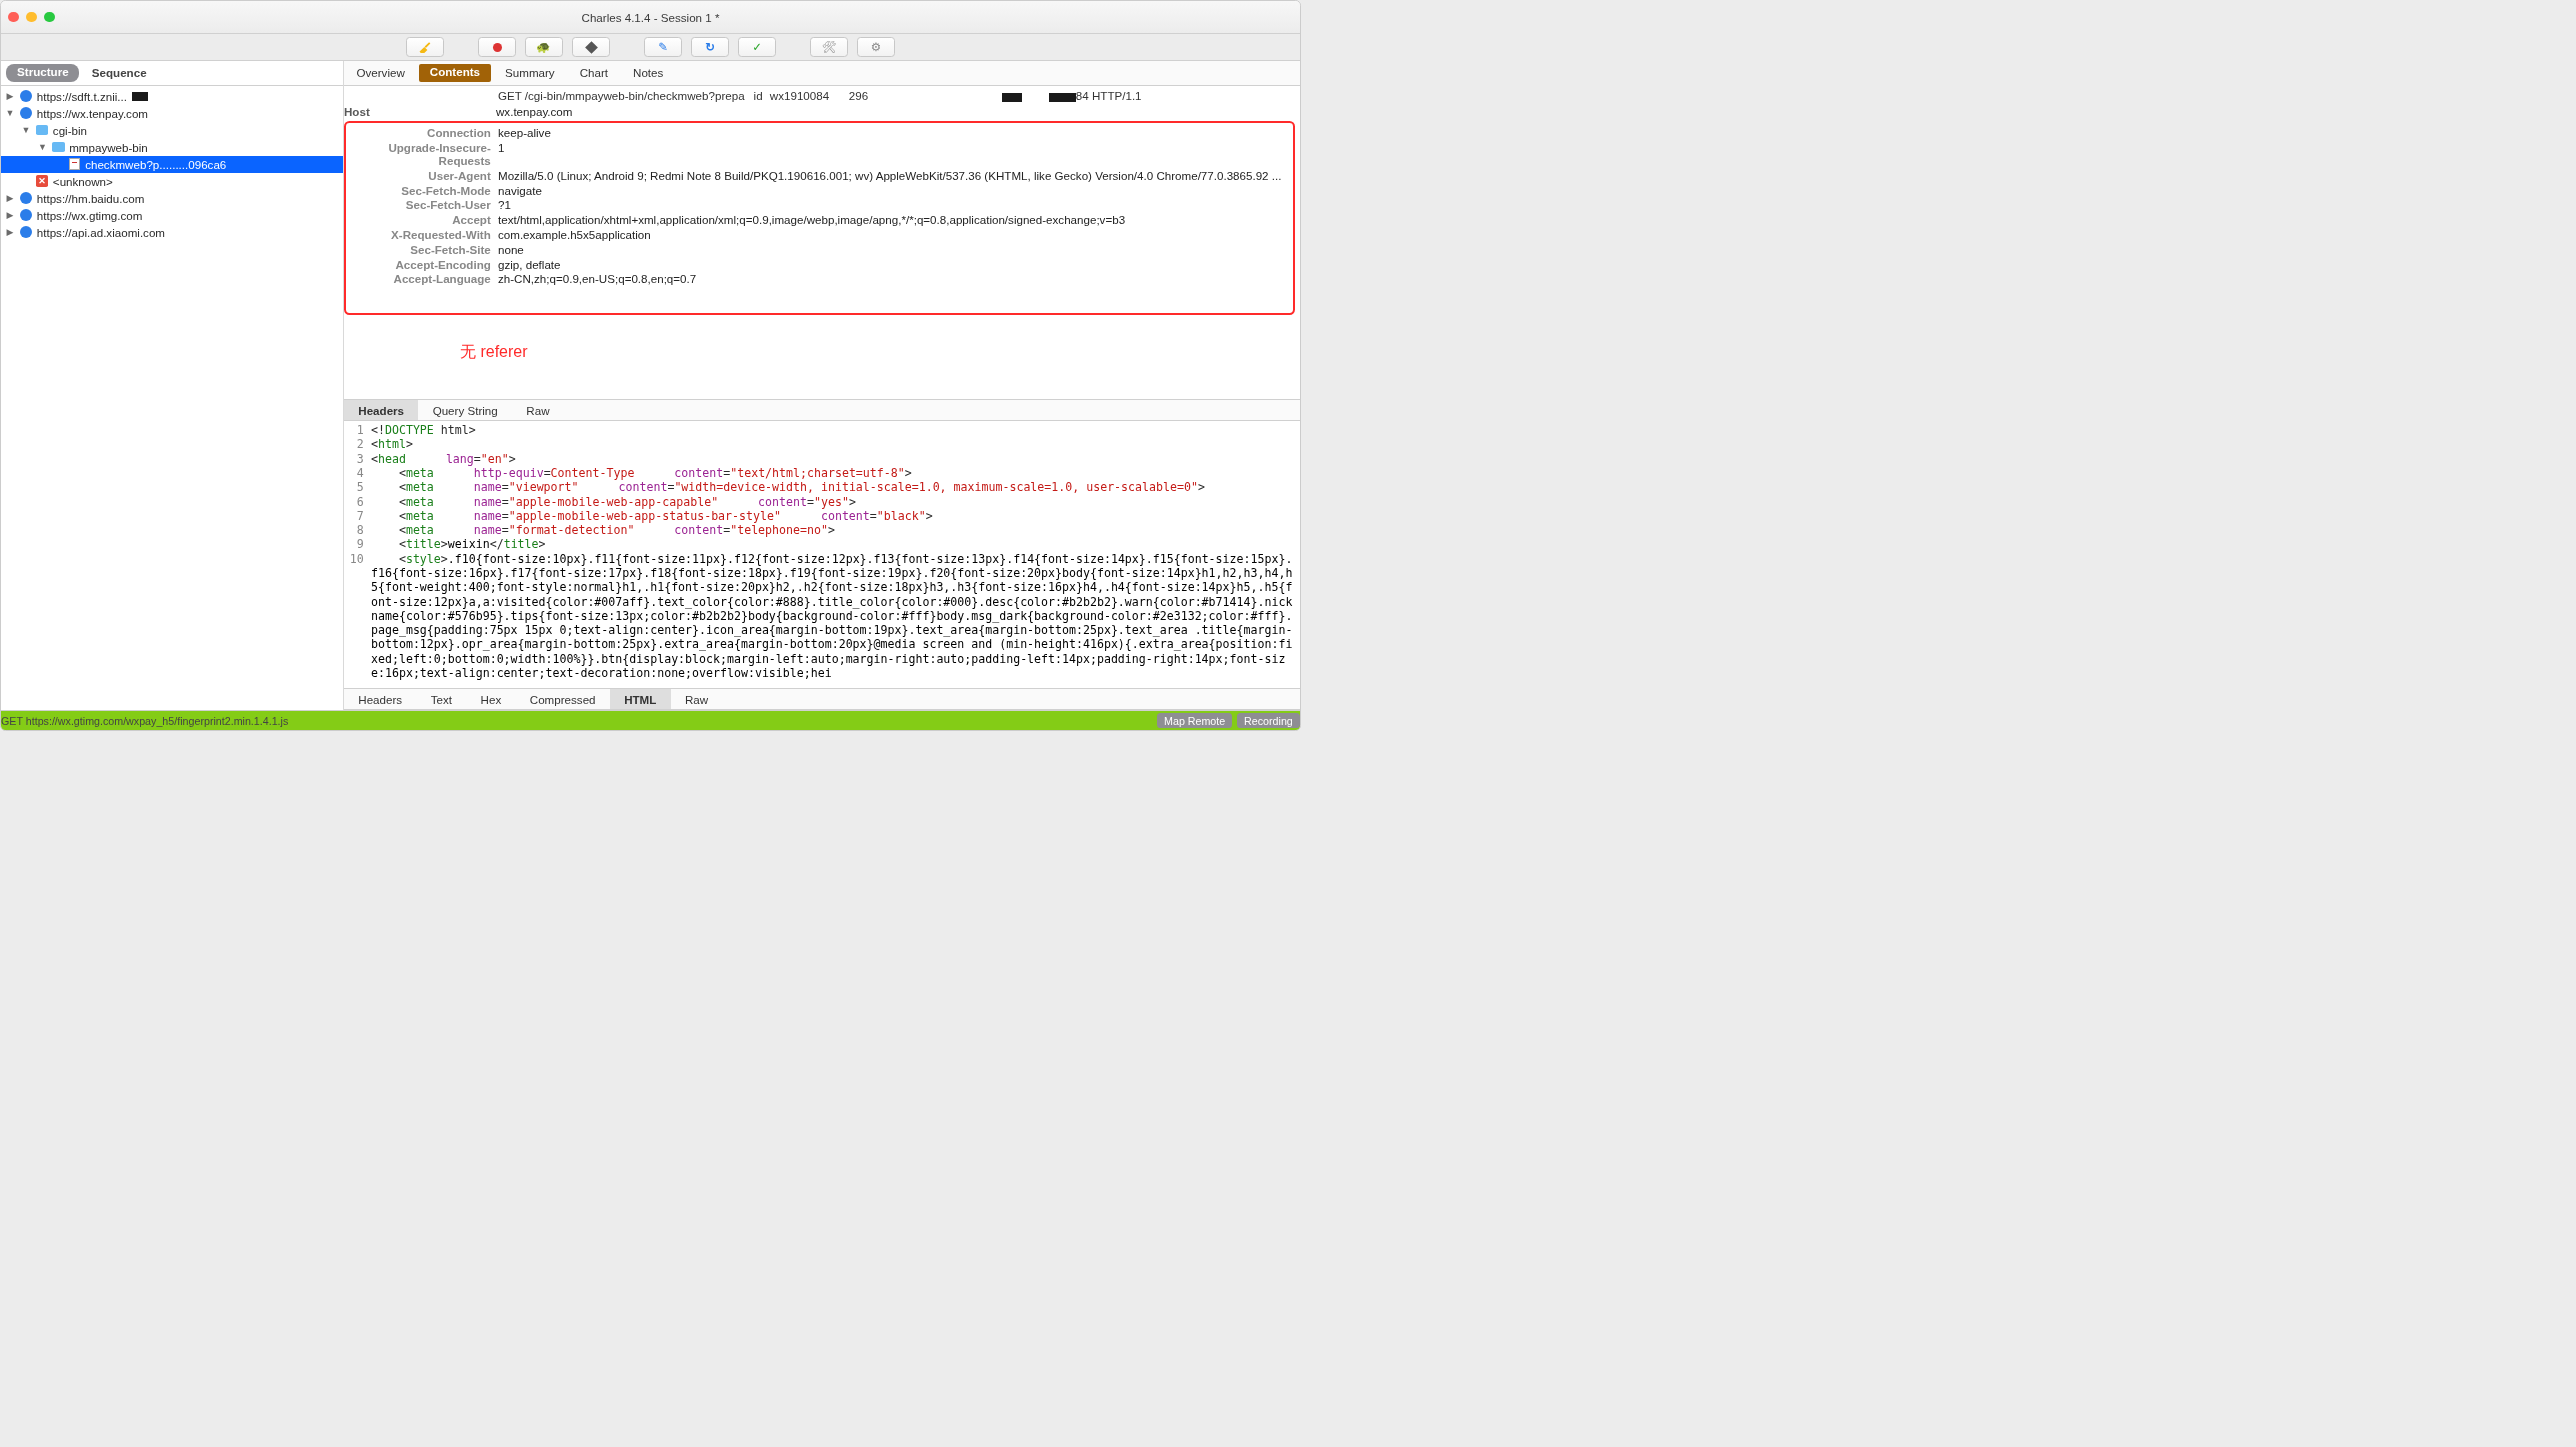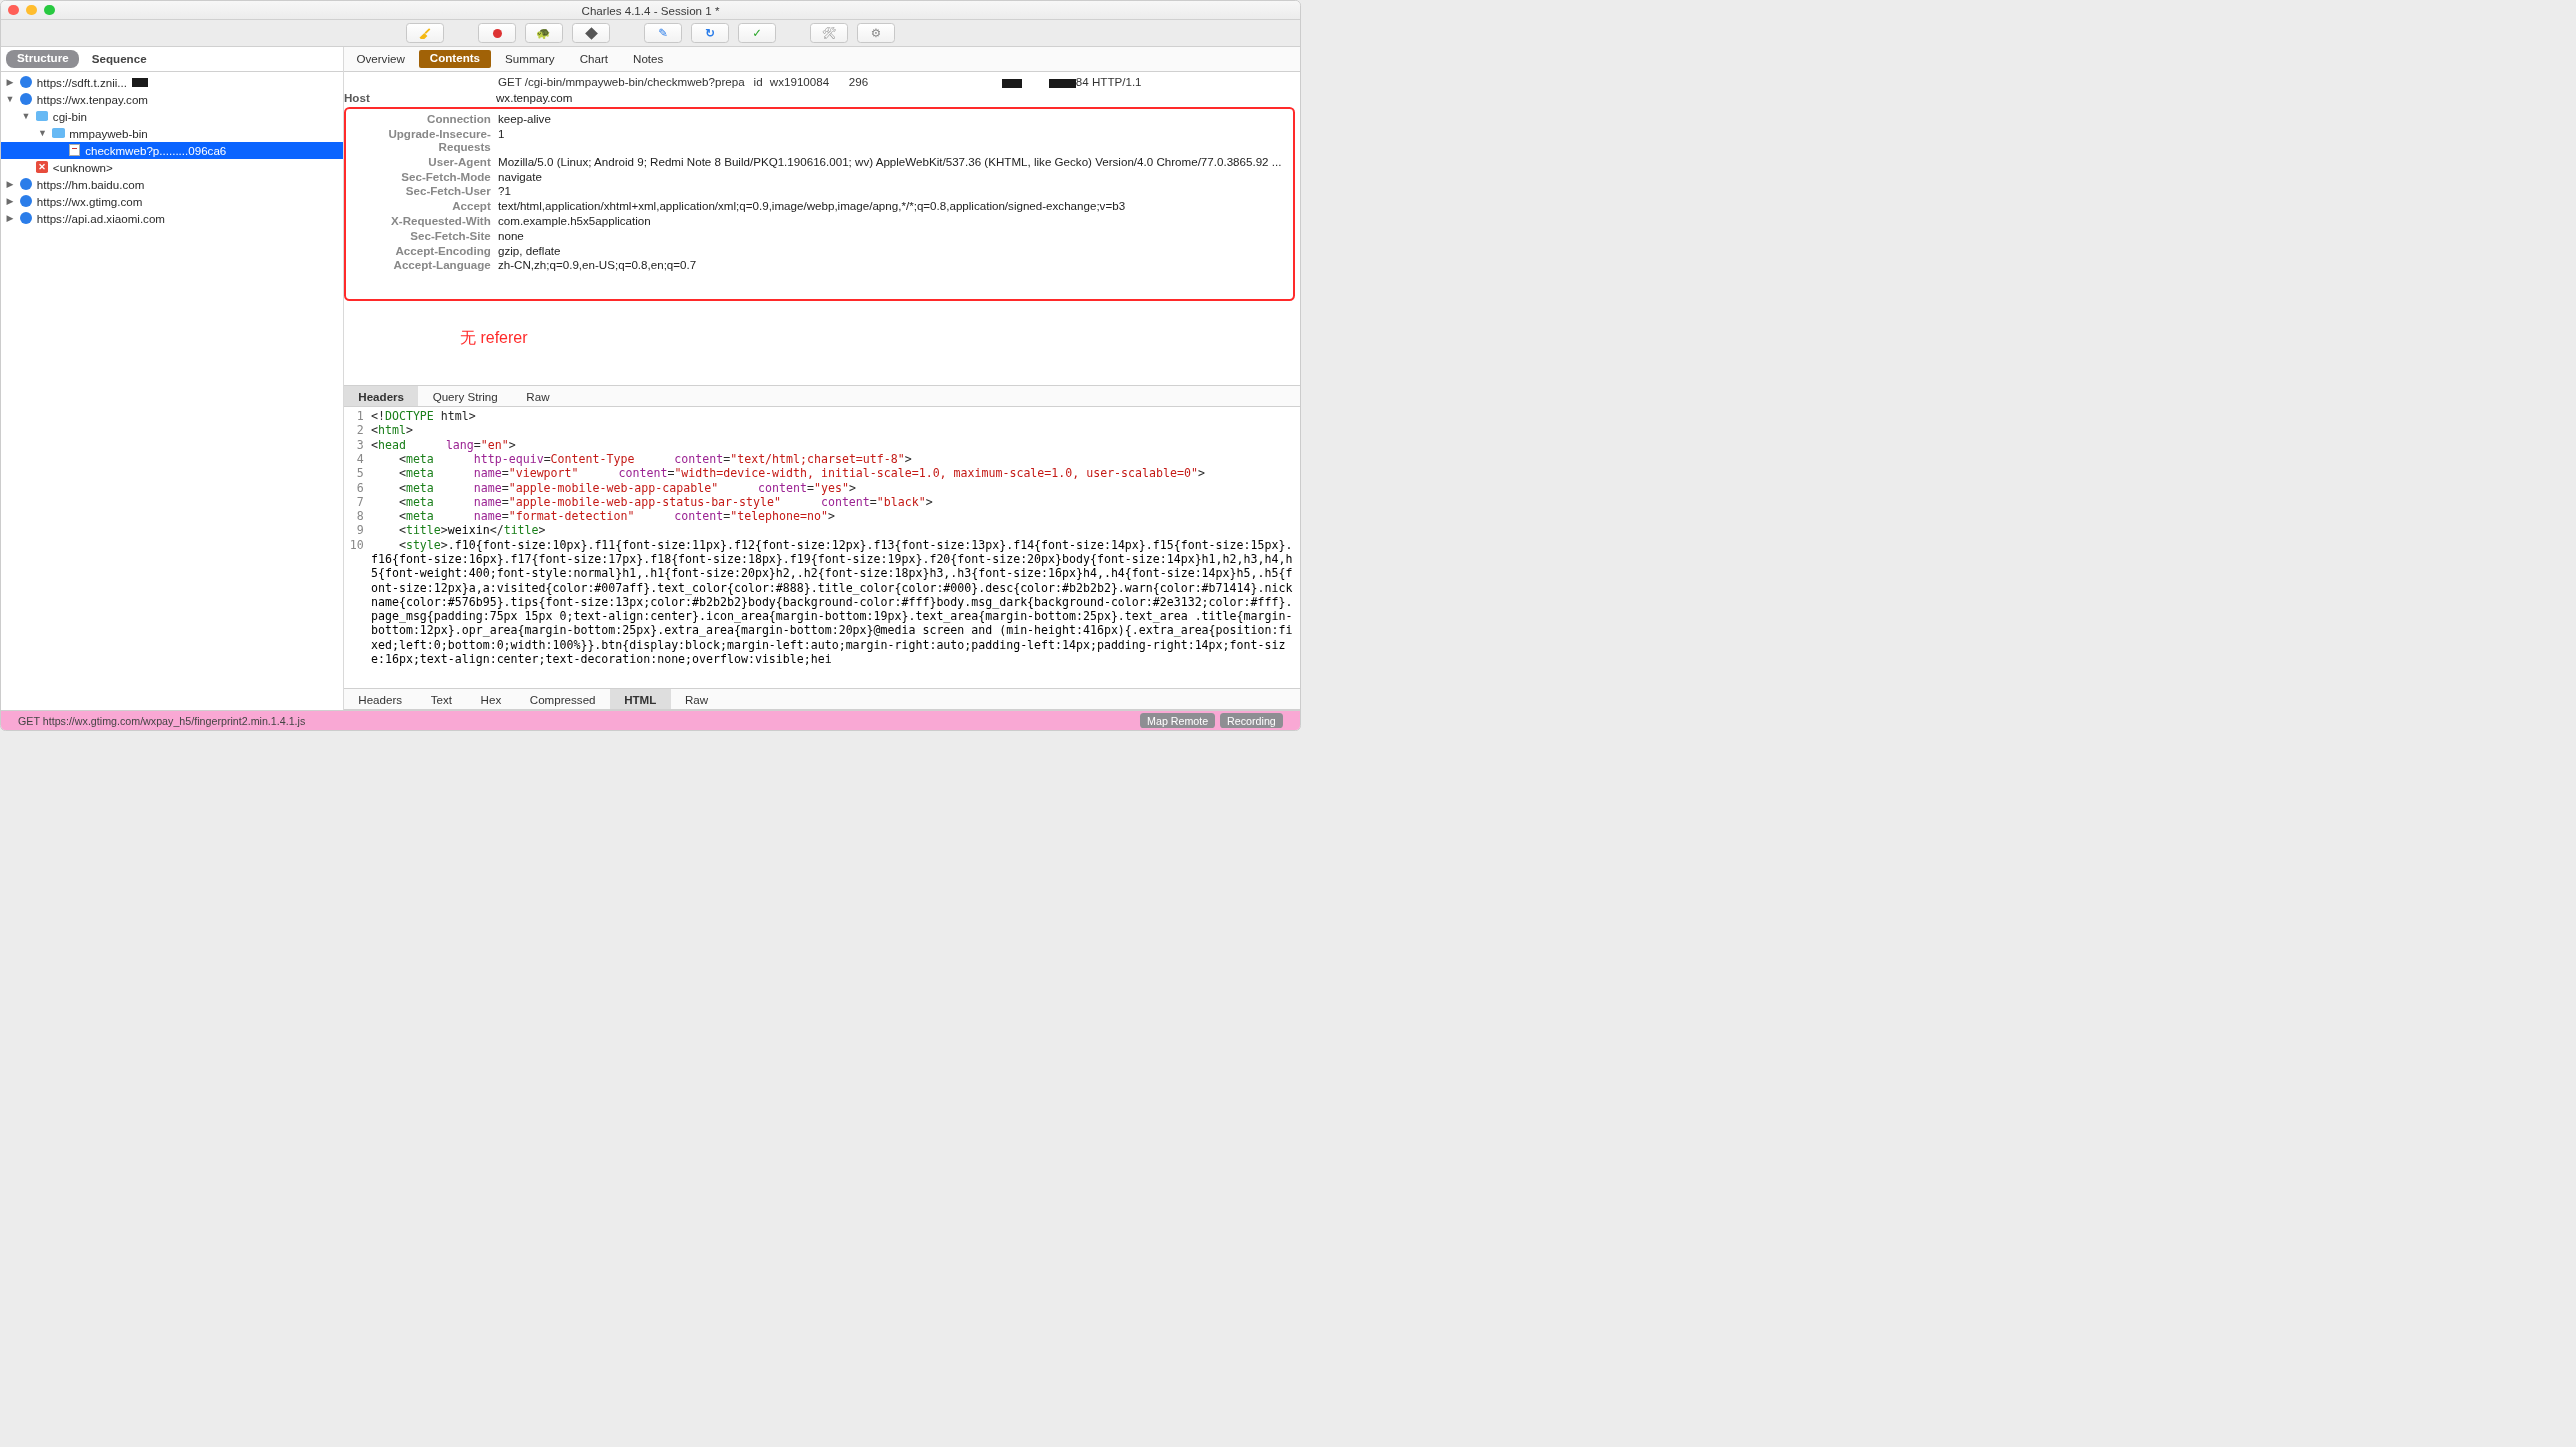--- a/index.html
+++ b/index.html
@@ -1,18 +1,18 @@
 <!DOCTYPE html>
 <html style="font-size:14.3px"><head>
 <meta charset="utf-8">
 <style>
 * { box-sizing: border-box; margin: 0; padding: 0; }
 body { font-family: -apple-system, BlinkMacSystemFont, "Helvetica Neue", sans-serif; font-size: 11.6px; color: #2a2a2a; background: #ececec; overflow: hidden; }
 .window { width: 1301px; height: 731px; background: #ececec; display: flex; flex-direction: column; border-radius: 5.4px; overflow: hidden; border: 0.9px solid #ccc; }
-.titlebar { height: 19px; display: flex; align-items: center; padding: 0 7.2px; background: linear-gradient(#f7f7f7,#ececec); border-bottom: 0.9px solid #d0d0d0; position: relative; text-decoration: underline; }
+.titlebar { height: 33px; display: flex; align-items: center; padding: 0 7.2px; background: linear-gradient(#f7f7f7,#ececec); border-bottom: 0.9px solid #d0d0d0; position: relative; text-decoration: underline; }
 .traffic { display: flex; gap: 7.2px; }
 .tl { width: 10.7px; height: 10.7px; border-radius: 50%; }
 .tl.r { background: #ff5f57; } .tl.y { background: #ffbd2e; } .tl.g { background: #28c940; }
 .title { position: absolute; left: 0; right: 0; text-align: center; font-size: 11.6px; color: #3a3a3a; }
 .toolbar { height: 27px; display: flex; align-items: center; justify-content: center; gap: 9px; background: #ececec; border-bottom: 0.9px solid #d0d0d0; padding: 2.7px 0; }
 .tbtn { width: 38px; height: 19.7px; border: 0.9px solid #c8c8c8; border-radius: 3.6px; background: linear-gradient(#ffffff,#f2f2f2); display: flex; align-items: center; justify-content: center; font-size: 11.6px; cursor: pointer; }
 .tbtn.yellow svg path { fill: #f5b914; }
 .tgap { width: 16px; }
 .body { flex: 1; display: flex; min-height: 0; }
 .sidebar { width: 343px; background: #fff; border-right: 0.9px solid #d9d9d9; display: flex; flex-direction: column; }
@@ -50,21 +50,21 @@
 .subtabs { display: flex; border-top: 0.9px solid #d0d0d0; border-bottom: 0.9px solid #d0d0d0; background: #fafafa; }
 .subtab { padding: 3.6px 14.3px; font-size: 11.6px; color: #333; cursor: pointer; }
 .subtab.active { background: #dedede; font-weight: 600; }
 .codearea { flex: 1; overflow: auto; display: flex; font-family: Menlo, monospace; font-size: 11.6px; padding: 1.8px 0; min-height: 0; }
 .gutter { width: 27px; text-align: right; padding-right: 7.2px; color: #888; line-height: 14.3px; flex-shrink: 0; }
 .code { flex: 1; line-height: 14.3px; white-space: pre-wrap; word-break: break-all; padding-right: 7.2px; }
 .code .tag { color: #1a7f1a; }
 .code .attr { color: #9b2393; margin-left: 33px; }
 .code .val { color: #c41a16; }
 .code .txt { color: #000; }
-.statusbar { height: 19.7px; border-top: 0.9px solid #d0d0d0; background: #f9a8d4; display: flex; align-items: center; padding: 0 17px; font-size: 10.7px; color: #444; }
+.statusbar { height: 19.7px; border-top: 0.9px solid #d0d0d0; background: #84cc16; display: flex; align-items: center; padding: 0 0; font-size: 10.7px; color: #444; }
 .statusbar .sp { flex: 1; }
 .pill { background: #8e8e93; color: #fff; border-radius: 3.6px; padding: 1.8px 7.2px; margin-left: 4.5px; font-size: 10.7px; }
 .redact { display:inline-block; vertical-align:middle; }
 .redact.b { background:#1a1a1a; }
 .redact.w { background:#fff; }
 </style>
 </head>
 <body>
 
 <div class="window">

